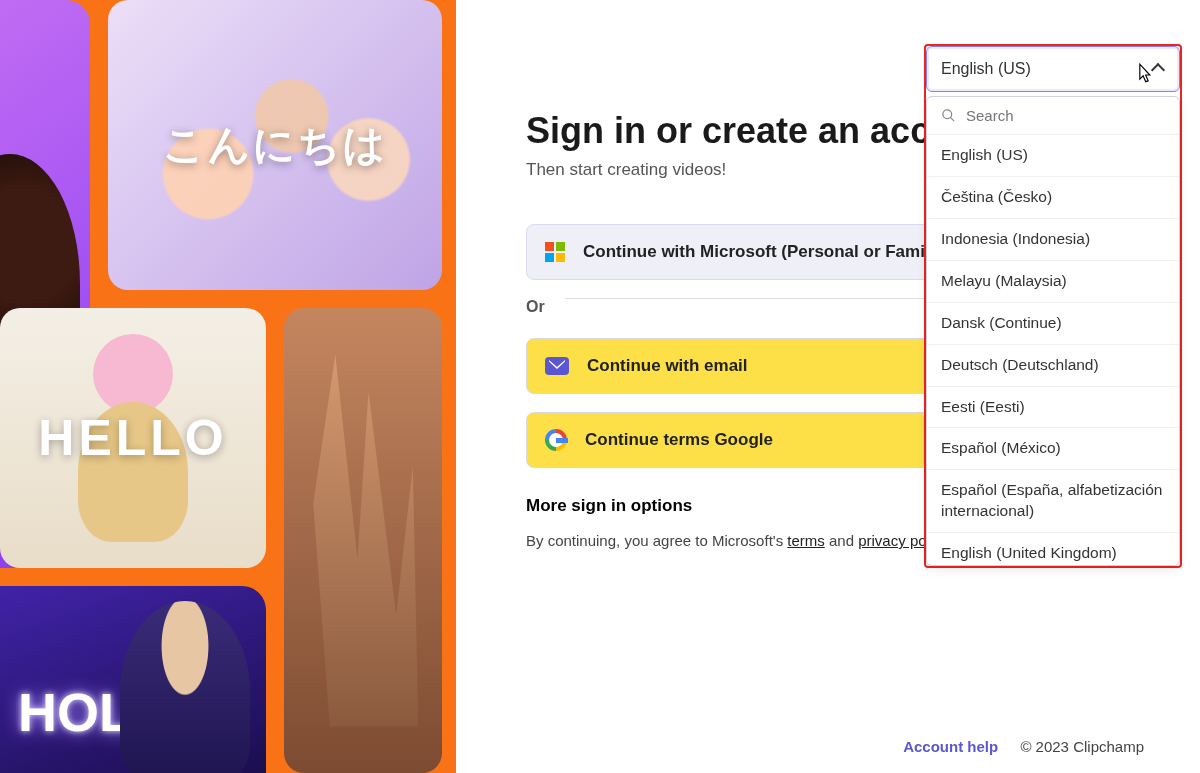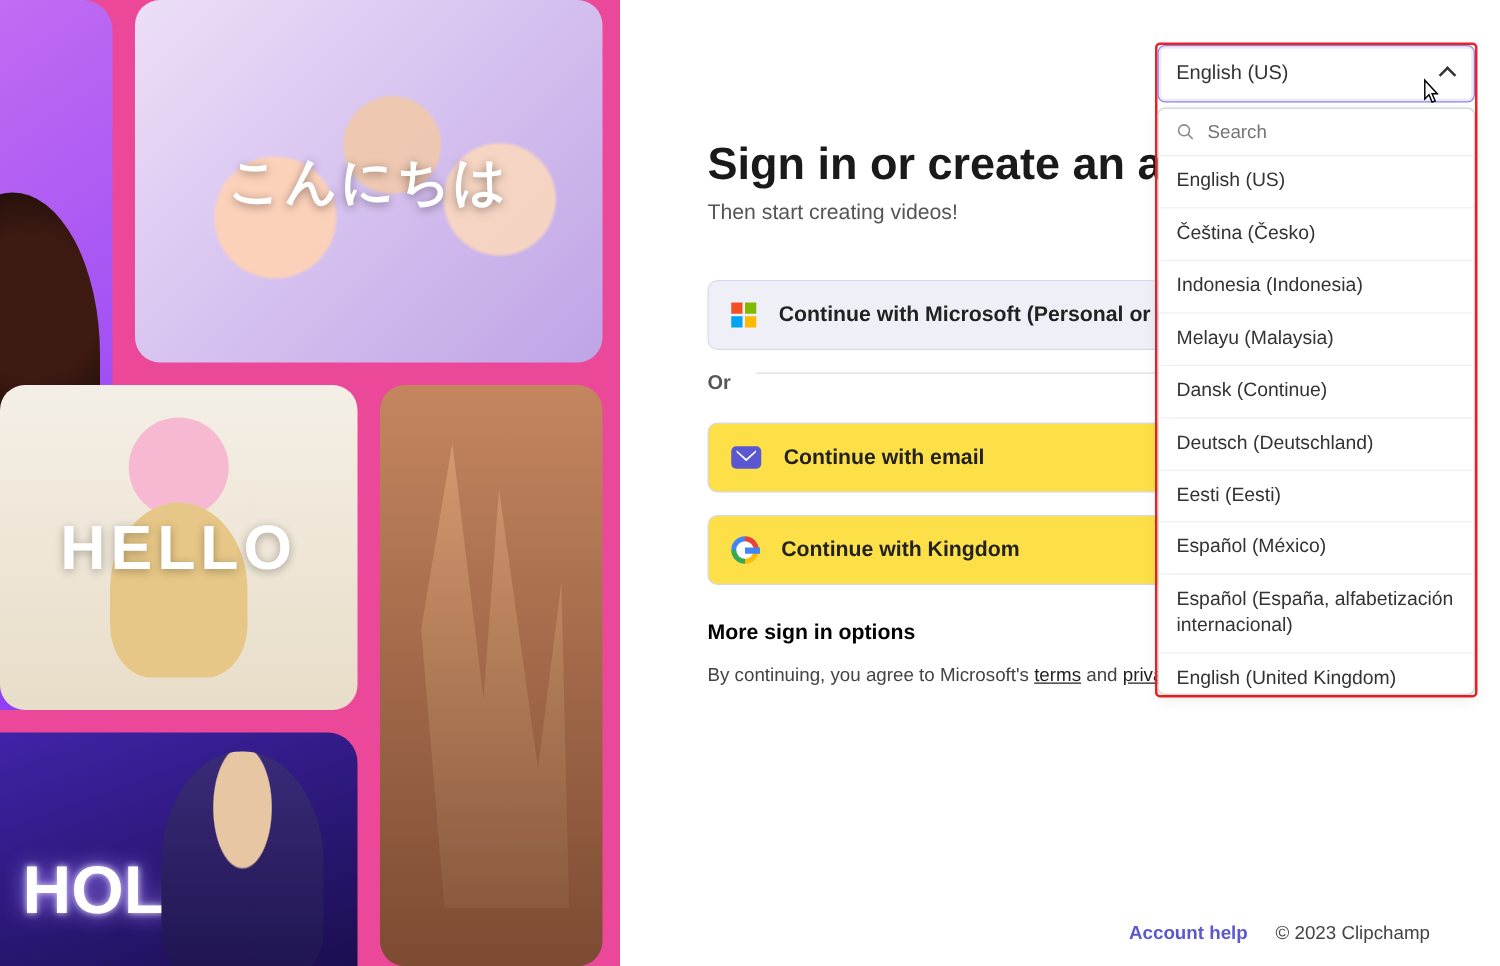--- a/index.html
+++ b/index.html
@@ -1,20 +1,20 @@
 <!DOCTYPE html>
 <html><head>
 <meta charset="utf-8">
 <style>
   * { box-sizing: border-box; margin: 0; padding: 0; }
   html, body { width: 1200px; height: 773px; font-family: "Segoe UI", -apple-system, sans-serif; overflow: hidden; background: #fff; }
   .root { display: flex; width: 100%; height: 100%; }
 
   
-  .left-panel { width: 496px; height: 100%; background: #ec4899; position: relative; overflow: hidden; }
+  .left-panel { width: 456px; height: 100%; background: #f97316; position: relative; overflow: hidden; }
   .mosaic { position: absolute; inset: 0; display: grid; grid-template-columns: 90px 1fr 1fr; grid-template-rows: 290px 260px 1fr; gap: 18px; padding-right: 14px; }
   .tile { border-radius: 20px; display: flex; align-items: center; justify-content: center; font-weight: 800; color: #fff; overflow: hidden; }
   .tile-left { grid-column:1; grid-row:1 / span 2; background: linear-gradient(145deg,#c06cf3,#8a3bf4); border-radius: 0 24px 24px 0; }
   .tile-left::after{content:""; width:140px; height:260px; margin-left:-70px; background: radial-gradient(circle at 60% 35%, #3d1a12 0 30%, #1a0b08 60%); border-radius:50% 50% 40% 40%; }
   .tile-top { grid-column:2 / span 2; grid-row:1; background: linear-gradient(135deg,#ecdff8,#bfa4e6); position:relative; font-size:42px; letter-spacing:2px; }
   .tile-top::before{content:""; position:absolute; inset:0; background: radial-gradient(circle at 30% 60%, rgba(255,210,180,.9) 0 15%, transparent 16%), radial-gradient(circle at 55% 40%, rgba(240,200,170,.9) 0 14%, transparent 15%), radial-gradient(circle at 78% 55%, rgba(250,215,190,.9) 0 13%, transparent 14%);; }
   .tile-top span{position:relative; text-shadow:0 2px 8px rgba(0,0,0,.4);}
   .tile-mid-l { grid-column:1 / span 2; grid-row:2; background: linear-gradient(#f4efe6,#e8ddc8); position:relative; font-size:50px; letter-spacing:4px; color:#fff; text-shadow:0 2px 8px rgba(0,0,0,.3);}
   .tile-mid-l::before{content:""; position:absolute; left:50%; top:10%; width:80px; height:80px; border-radius:50%; background:#f6b9d1; transform:translateX(-50%);}
   .tile-mid-l::after{content:""; position:absolute; left:50%; bottom:10%; width:110px; height:140px; background:#e7c787; border-radius:50% 50% 30% 30%; transform:translateX(-50%);}
@@ -41,21 +41,21 @@
   .ms-logo { width:20px; height:20px; display:grid; grid-template:1fr 1fr / 1fr 1fr; gap:2px;}
   .ms-logo span:nth-child(1){background:#f25022;} .ms-logo span:nth-child(2){background:#7fba00;}
   .ms-logo span:nth-child(3){background:#00a4ef;} .ms-logo span:nth-child(4){background:#ffb900;}
   .mail-icon{ width:24px; height:18px; background:#5b57d1; border-radius:4px; position:relative;}
   .mail-icon::after{content:""; position:absolute; left:4px; top:3px; width:16px; height:10px; background:#fff; clip-path: polygon(0 0, 50% 70%, 100% 0, 100% 15%, 50% 90%, 0 15%);}
   .g-logo { width:22px; height:22px; border-radius:50%; position:relative; background: conic-gradient(#ea4335 0 25%, #fbbc05 0 50%, #34a853 0 75%, #4285f4 0 100%);}
   .g-logo::after{content:""; position:absolute; inset:4px; background:#fff; border-radius:50%;}
   .g-logo::before{content:""; position:absolute; right:-1px; top:9px; width:12px; height:5px; background:#4285f4; z-index:2;}
 
   
-  .lang-box { position:absolute; top:34px; right:18px; width:258px; border:2px solid #e22; border-radius:4px; }
+  .lang-box { position:absolute; top:44px; right:18px; width:258px; border:2px solid #e22; border-radius:4px; }
   .lang-sel { height:46px; border:1px solid #8884e7; border-radius:6px; display:flex; align-items:center; justify-content:space-between; padding:0 14px; font-size:16px; color:#333; background:#fff; box-shadow:0 0 0 2px rgba(120,110,230,.15) inset;}
   .chev { width:12px; height:12px; transform: translateY(2px); }
   .chev::before{content:""; display:block; width:8px; height:8px; border-left:2px solid #333; border-top:2px solid #333; transform:rotate(45deg);}
   .dropdown { margin-top:4px; border:1px solid #d0d0da; border-radius:6px; background:#fff; box-shadow:0 4px 12px rgba(0,0,0,.08);}
   .search-row{ display:flex; align-items:center; gap:10px; padding:10px 14px; border-bottom:1px solid #eee;}
   .search-row svg{width:15px; height:15px; stroke:#888; fill:none; stroke-width:2;}
   .search-row input{ flex:1; border:none; outline:none; font-size:15px; color:#555;}
   .opts { max-height:430px; overflow-y:scroll; }
   .opt { padding:10px 14px; font-size:15.5px; color:#333; border-bottom:1px solid #f0f0f2; cursor:pointer; line-height:1.35;}
 
@@ -112,21 +112,21 @@
       <hr>
     </div>
 
     <button class="signin-btn">
       <span class="mail-icon"></span>
       <span>Continue with email</span>
     </button>
 
     <button class="signin-btn">
       <span class="g-logo"></span>
-      <span>Continue with Kingdom</span>
+      <span>Continue terms Google</span>
     </button>
 
     <a href="#" class="more-link">More sign in options</a>
 
     <div class="legal">
       <span>By continuing, you agree to Microsoft's </span><a href="#">terms</a><span> and </span><a href="#">privacy policy</a>.
     </div>
 
     
     <div class="lang-box">

